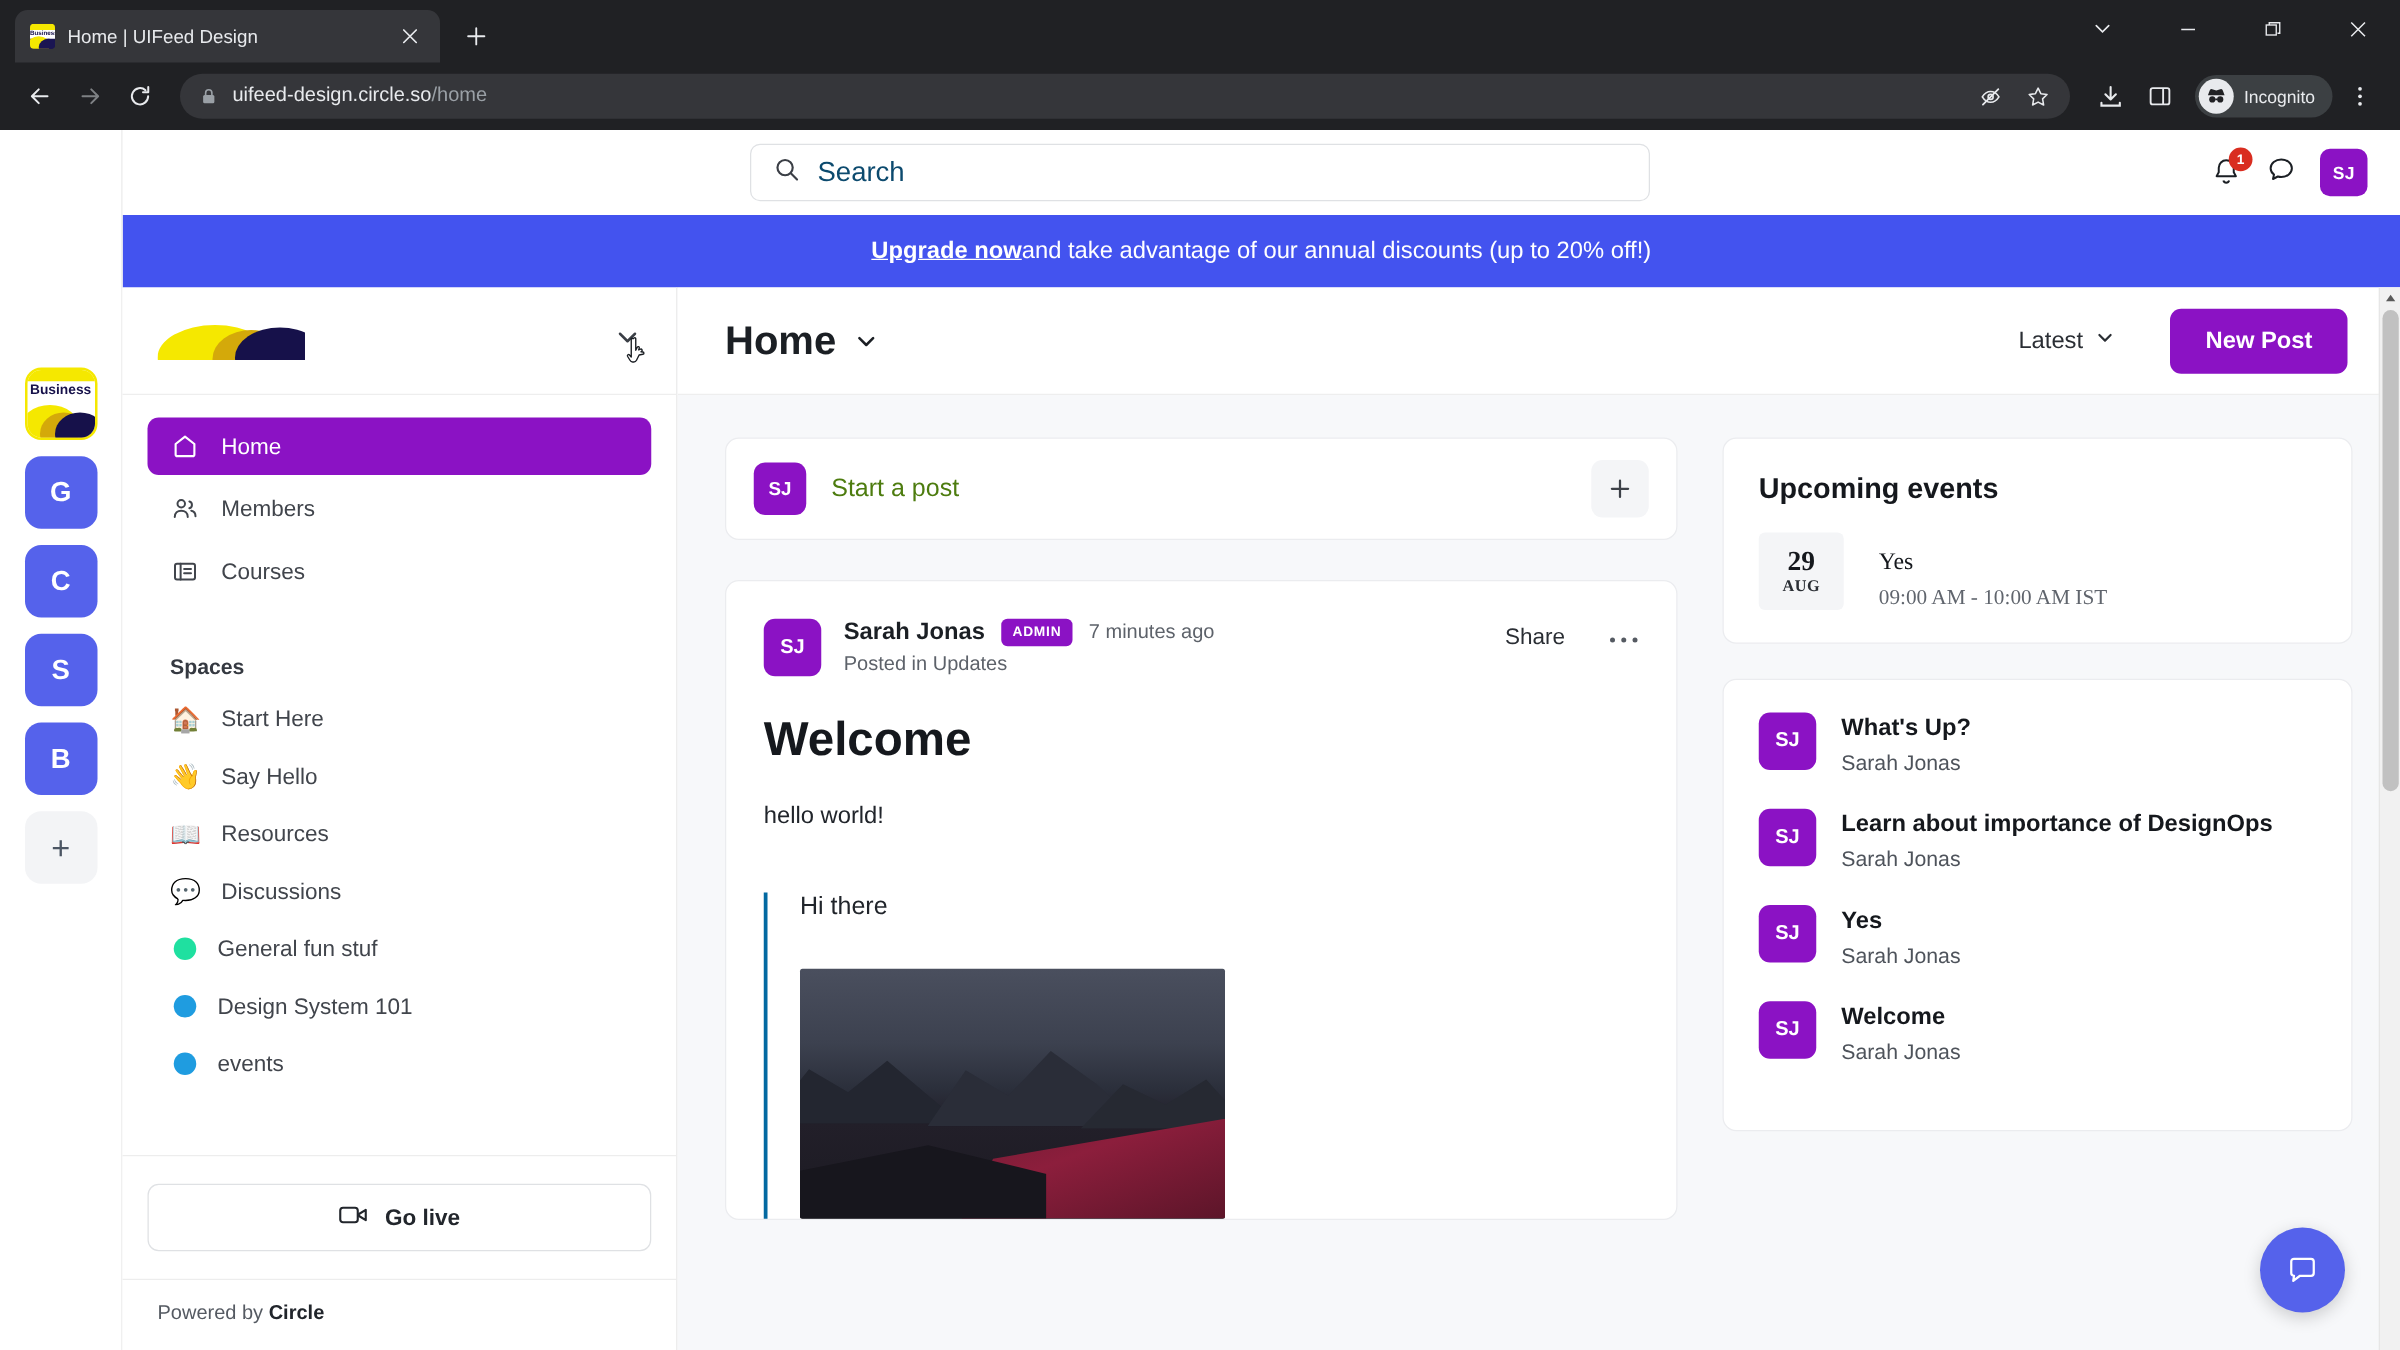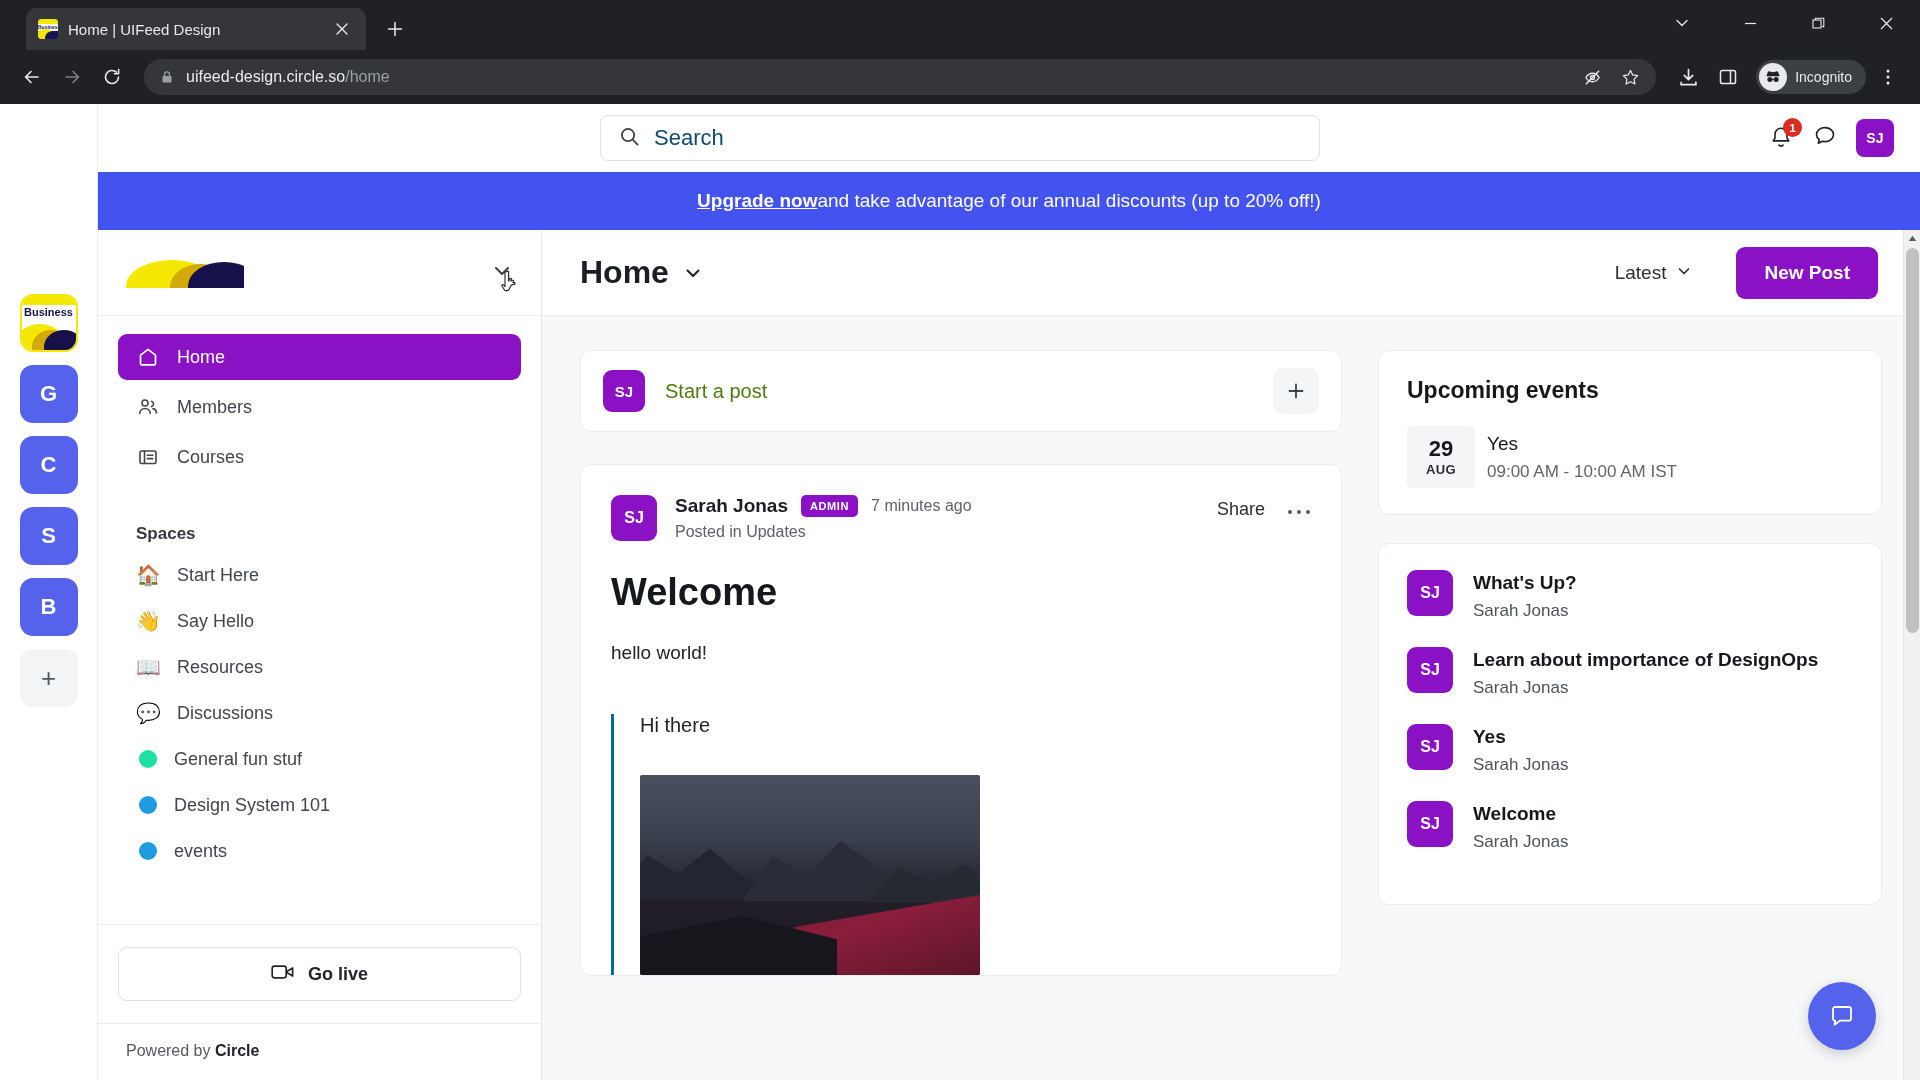--- a/index.html
+++ b/index.html
@@ -10,21 +10,21 @@
     -webkit-font-smoothing: antialiased;
   }
 
   
   .browser-chrome { background: #202124; width: 1920px; }
 
   .tabstrip {
     height: 50px;
     display: flex;
     align-items: flex-end;
-    padding-left: 26px;
+    padding-left: 12px;
     position: relative;
   }
   .tab {
     height: 42px;
     width: 340px;
     background: #35363a;
     border-radius: 10px 10px 0 0;
     display: flex;
     align-items: center;
     padding: 0 12px;
@@ -427,21 +427,21 @@
     background: #8b12c4;
     color: #fff;
     font-size: 11px;
     font-weight: 700;
     letter-spacing: .6px;
     padding: 5px 9px;
     border-radius: 5px;
   }
   .time { font-size: 16px; color: #5d626a; }
   .posted-in { font-size: 16px; color: #5d626a; margin-top: 6px; }
-  .ph-actions { display: flex; align-items: center; gap: 22px; padding-top: 4px;}
+  .ph-actions { display: flex; align-items: center; gap: 35px; padding-top: 4px;}
   .share-link { font-size: 18px; color: #2a2e34; font-weight: 500;}
   .dots-h { font-size: 24px; color: #555a62; letter-spacing: 1px; line-height: 10px;}
   .post-title {
     font-size: 38px;
     font-weight: 700;
     color: #15181d;
     margin: 30px 0 0 0;
   }
   .post-text { font-size: 19px; color: #21252b; margin-top: 28px; }
   .quote {
@@ -467,21 +467,21 @@
     background:#262932; clip-path: polygon(0% 100%, 25% 26%, 50% 60%, 74% 18%, 100% 100%); }
   .mtn-red { position:absolute; bottom:0; right:0; width:62%; height:40%;
     background: linear-gradient(to bottom right, #6e1b33, #8c1e3c 40%, #5c1529);
     clip-path: polygon(0% 100%, 12% 40%, 100% 0%, 100% 100%); }
   .mtn-fg { position:absolute; bottom:0; left:0; width:58%; height:32%;
     background:#17161d; clip-path: polygon(0% 100%, 0% 40%, 52% 8%, 100% 44%, 100% 100%); }
 
   
   .side-card { background: #fff; border: 1px solid #ebecef; border-radius: 11px; padding: 26px 28px; margin-bottom: 28px; }
   .side-title { font-size: 23px; font-weight: 700; color: #15181d; margin-bottom: 22px; }
-  .event-row { display: flex; align-items: center; gap: 12px; }
+  .event-row { display: flex; align-items: flex-end; gap: 28px; font-family: Liberation Serif, serif; }
   .date-chip {
     width: 68px; height: 62px;
     background: #f4f5f7;
     border-radius: 5px;
     display: flex; flex-direction: column; align-items: center; justify-content: center;
     flex-shrink: 0;
   }
   .date-d { font-size: 22px; font-weight: 700; color: #15181d; line-height: 1.1; }
   .date-m { font-size: 13px; font-weight: 600; color: #2a2e34; letter-spacing: .4px; }
   .event-name { font-size: 19px; color: #15181d; font-weight: 500; }

